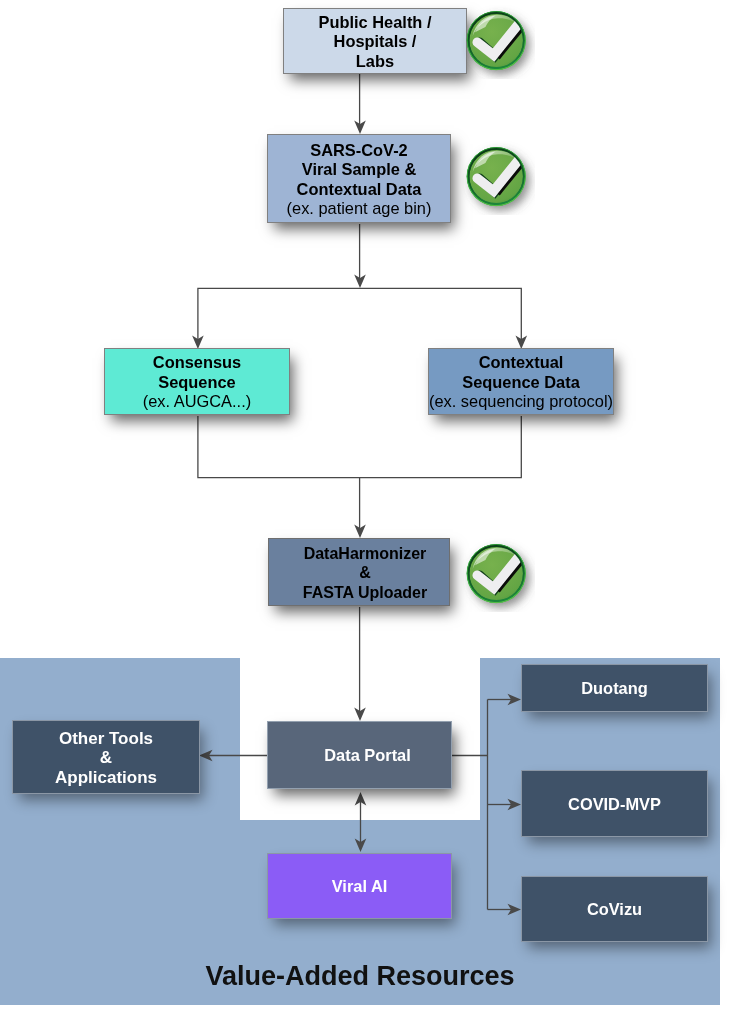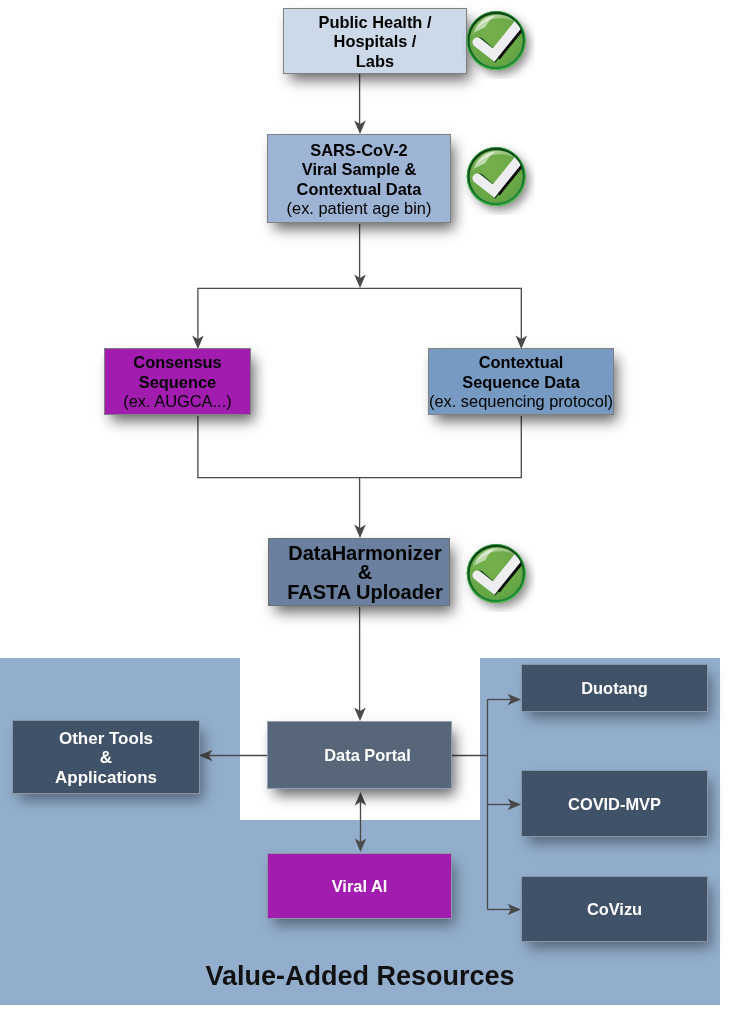--- a/index.html
+++ b/index.html
@@ -65,54 +65,54 @@
   </div>
 
   <div class="node" style="left:267px;top:134px;width:184px;height:89px;background:#9eb4d4;border:1px solid #808080;
               box-shadow:5px 8px 13px -2px rgba(0,0,0,0.60);font-size:16.4px;line-height:19.5px;color:#000;">
     <span class="l bold">SARS-CoV-2</span>
     <span class="l bold">Viral Sample &amp;</span>
     <span class="l bold">Contextual Data</span>
     <span class="l">(ex. patient age bin)</span>
   </div>
 
-  <div class="node" style="left:104px;top:348px;width:147px;height:67px;background:#a21caf;border:1px solid #808080;
+  <div class="node" style="left:104px;top:348px;width:186px;height:67px;background:#5eead4;border:1px solid #808080;
               box-shadow:5px 8px 13px -2px rgba(0,0,0,0.60);font-size:16.4px;line-height:19.5px;color:#000;">
     <span class="l bold">Consensus</span>
     <span class="l bold">Sequence</span>
     <span class="l">(ex. AUGCA...)</span>
   </div>
 
   <div class="node" style="left:428px;top:348px;width:186px;height:67px;background:#769ac2;border:1px solid #808080;
               box-shadow:5px 8px 13px -2px rgba(0,0,0,0.60);font-size:16.4px;line-height:19.5px;color:#000;justify-content:center;">
     <span class="l bold">Contextual</span>
     <span class="l bold">Sequence Data</span>
     <span class="l">(ex. sequencing protocol)</span>
   </div>
 
   <div class="node" style="left:268px;top:538px;width:182px;height:68px;background:#6a809e;border:1px solid #6f6f6f;
-              box-shadow:5px 8px 13px -2px rgba(0,0,0,0.60);font-size:20px;line-height:19.5px;color:#000;font-weight:bold;padding-left:12px;">
+              box-shadow:5px 8px 13px -2px rgba(0,0,0,0.60);font-size:16px;line-height:19.5px;color:#000;font-weight:bold;padding-left:12px;">
     <span class="l">DataHarmonizer</span>
     <span class="l">&amp;</span>
     <span class="l">FASTA Uploader</span>
   </div>
 
   <div class="node" style="left:267px;top:721px;width:185px;height:68px;background:#58667a;border:1px solid #93a0af;
               box-shadow:5px 8px 13px -2px rgba(0,0,0,0.60);font-size:16.4px;line-height:19.5px;color:#fff;font-weight:bold;padding-left:16px;">
     <span class="l">Data Portal</span>
   </div>
 
   <div class="node" style="left:12px;top:720px;width:188px;height:74px;background:#3f5268;border:1px solid #8b97a6;
               box-shadow:5px 8px 13px -2px rgba(0,0,0,0.42);font-size:17px;line-height:19.5px;color:#fff;font-weight:bold;">
     <span class="l">Other Tools</span>
     <span class="l">&amp;</span>
     <span class="l">Applications</span>
   </div>
 
-  <div class="node" style="left:267px;top:853px;width:185px;height:66px;background:#a21caf;border:1px solid #8b97a6;
+  <div class="node" style="left:267px;top:853px;width:185px;height:66px;background:#8b5cf6;border:1px solid #8b97a6;
               box-shadow:5px 8px 13px -2px rgba(0,0,0,0.42);font-size:16.4px;line-height:19.5px;color:#fff;font-weight:bold;">
     <span class="l">Viral AI</span>
   </div>
 
   <div class="node" style="left:521px;top:664px;width:187px;height:48px;background:#3f5268;border:1px solid #8b97a6;
               box-shadow:5px 8px 13px -2px rgba(0,0,0,0.42);font-size:16.4px;line-height:19.5px;color:#fff;font-weight:bold;">
     <span class="l">Duotang</span>
   </div>
 
   <div class="node" style="left:521px;top:770px;width:187px;height:67px;background:#3f5268;border:1px solid #8b97a6;

